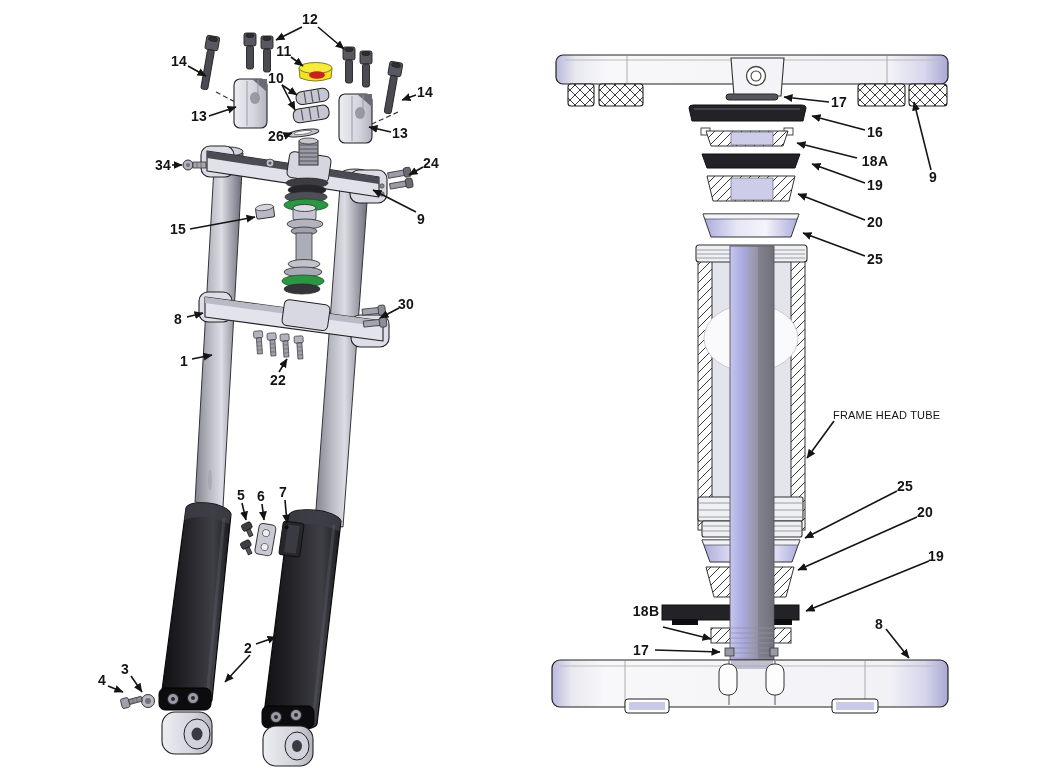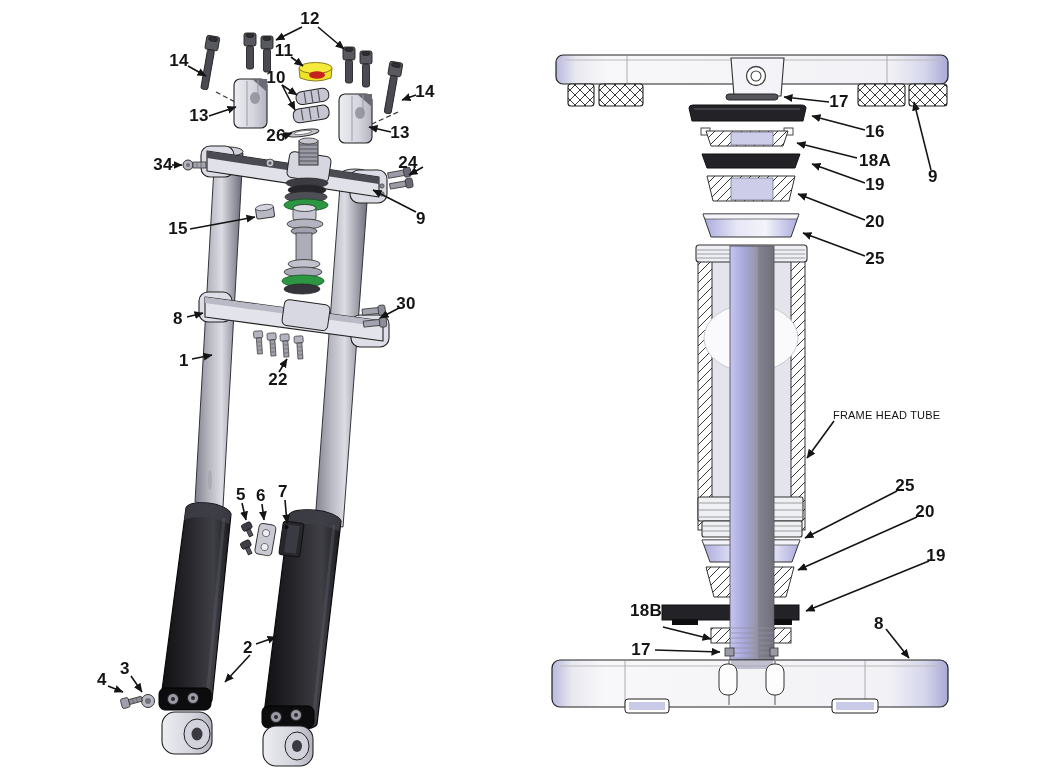--- a/index.html
+++ b/index.html
@@ -1,19 +1,19 @@
 <!DOCTYPE html>
 <html><head>
 <meta charset="utf-8">
 <style>
   html,body{margin:0;padding:0;background:#fff;}
   .stage{position:relative;width:1056px;height:768px;background:#ffffff;overflow:hidden;
          font-family:"Liberation Sans",sans-serif;}
   .stage svg{position:absolute;left:0;top:0;}
-  .co{position:absolute;transform:translate(-50%,-50%);font-weight:700;font-size:17px;
+  .co{position:absolute;transform:translate(-50%,-50%);font-weight:700;font-size:14px;
       color:#141414;letter-spacing:.3px;white-space:nowrap;}
   .fht{position:absolute;font-weight:400;font-size:11px;color:#141414;letter-spacing:.2px;
        white-space:nowrap;}
 </style>
 </head>
 <body>
 
 <div class="stage">
 <svg width="1056" height="768" viewBox="0 0 1056 768">
   <defs>
@@ -454,21 +454,21 @@
 
 <div class="co" style="left:310px;top:19px">12</div>
 <div class="co" style="left:179px;top:61px">14</div>
 <div class="co" style="left:284px;top:51px">11</div>
 <div class="co" style="left:276px;top:78px">10</div>
 <div class="co" style="left:199px;top:116px">13</div>
 <div class="co" style="left:400px;top:133px">13</div>
 <div class="co" style="left:425px;top:92px">14</div>
 <div class="co" style="left:276px;top:136px">26</div>
 <div class="co" style="left:163px;top:165px">34</div>
-<div class="co" style="left:408px;top:163px">24</div>
+<div class="co" style="left:431px;top:163px">24</div>
 <div class="co" style="left:421px;top:219px">9</div>
 <div class="co" style="left:178px;top:229px">15</div>
 <div class="co" style="left:178px;top:319px">8</div>
 <div class="co" style="left:406px;top:304px">30</div>
 <div class="co" style="left:184px;top:361px">1</div>
 <div class="co" style="left:278px;top:380px">22</div>
 <div class="co" style="left:241px;top:495px">5</div>
 <div class="co" style="left:261px;top:496px">6</div>
 <div class="co" style="left:283px;top:492px">7</div>
 <div class="co" style="left:248px;top:648px">2</div>

